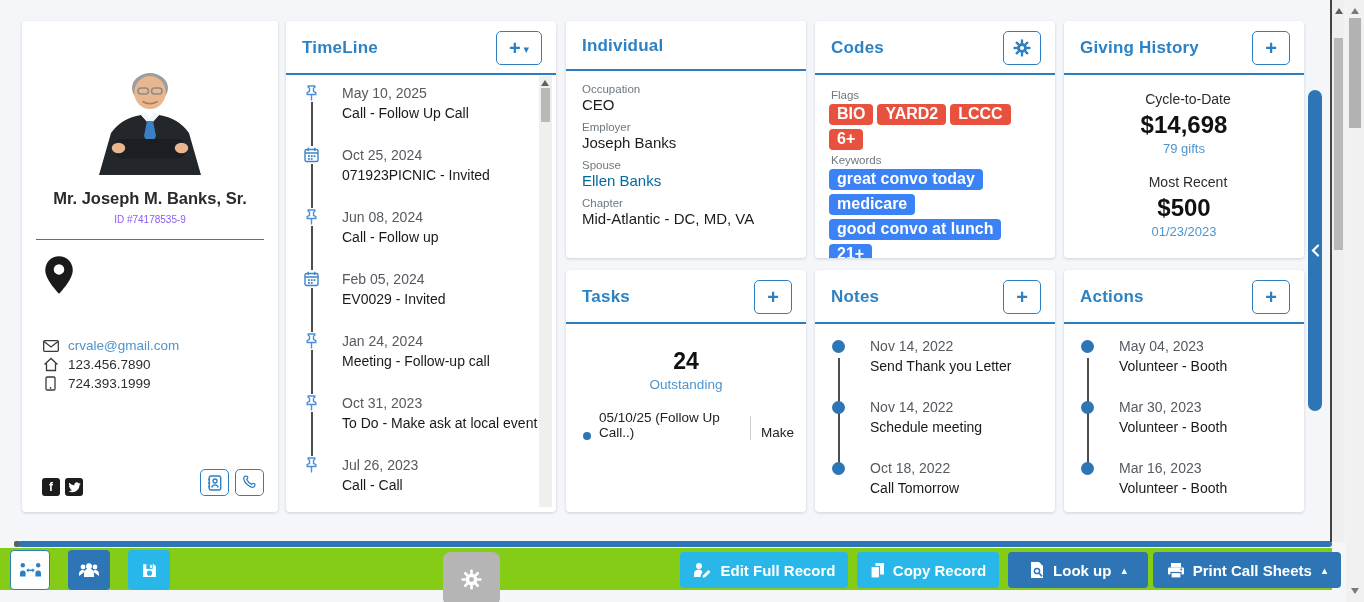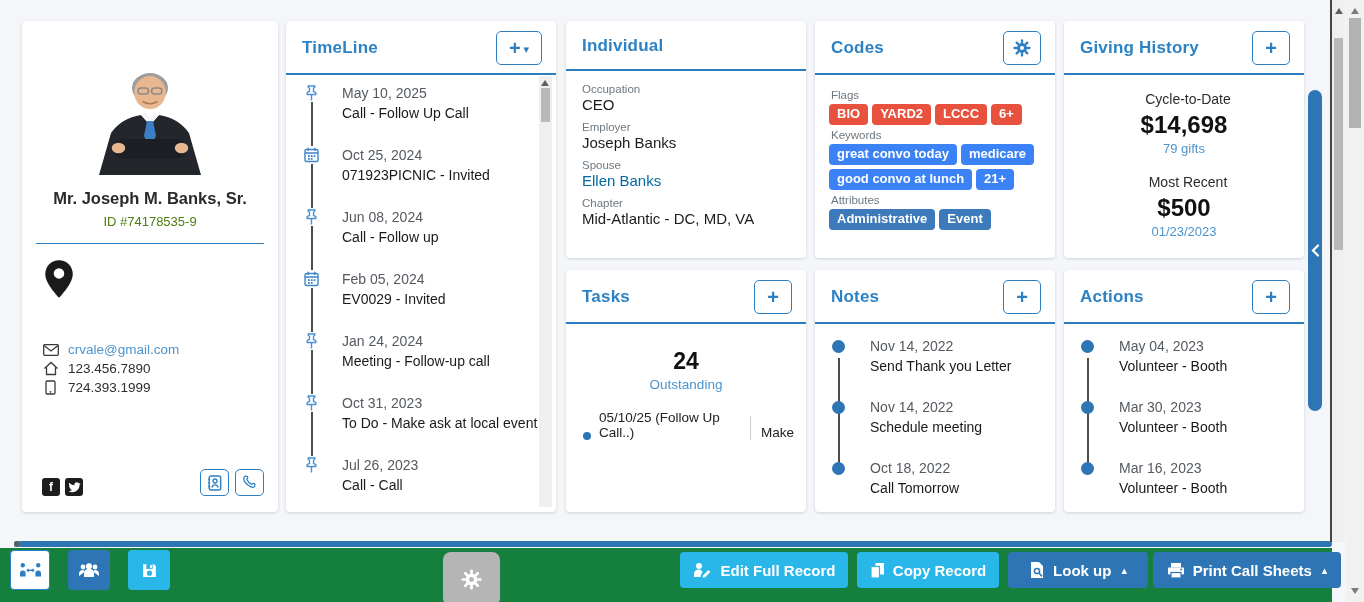--- a/index.html
+++ b/index.html
@@ -15,21 +15,21 @@
   .card-title { color:#2d82c4; font-size:17px; font-weight:bold; letter-spacing:.2px; }
   .head-btn { display:flex; align-items:center; justify-content:center; gap:3px;
               min-width:38px; height:34px; padding:0 8px; background:#fff;
               border:1px solid #2d7fc1; border-radius:5px; cursor:pointer;
               color:#2d7fc1; font-size:20px; font-weight:bold; line-height:1; }
   .head-btn .caret { font-size:11px; margin-top:3px; }
 
   
   .portrait-wrap { display:flex; justify-content:center; padding-top:34px; }
   .p-name { text-align:center; font-size:16.5px; font-weight:bold; color:#2a2a2a; margin-top:14px; }
-  .p-id { text-align:center; font-size:13px; color:#4d7c0f; margin-top:6px; }
+  .p-id { text-align:center; font-size:10px; color:#8b5cf6; margin-top:6px; }
   .p-div { border-top:1px solid #2b7cc0; margin:14px 14px 0 14px; }
   .pin-wrap { padding:16px 0 0 22px; }
   .contact { padding:40px 15px 0 20px; font-size:13.5px; }
   .c-row { display:flex; align-items:center; gap:9px; margin-bottom:4px; color:#2e2e2e; }
   .c-row .cicon { width:17px; display:flex; justify-content:center; }
   .email-link { color:#4e94cc; text-decoration:none; }
   .phone-ic svg { display:none; }
   .phone-ic.home .ic-home, .phone-ic.office .ic-office, .phone-ic.mobile .ic-mobile { display:block; }
   .social-row { position:absolute; left:0; right:0; bottom:16px; padding:0 14px 0 20px;
                 display:flex; align-items:flex-end; }
@@ -68,21 +68,21 @@
   
   .ind-body { padding:12px 16px; }
   .f-label { font-size:11.5px; color:#6e7880; margin-bottom:1px; }
   .f-value { font-size:15px; color:#1c1c1c; margin-bottom:8px; }
   .f-value.link { color:#0369a1; cursor:pointer; }
 
   
   .codes-body { padding:12px 14px; }
   .sec-label { font-size:11.5px; color:#6e7880; margin:2px 0 3px 2px; }
   .badges { display:flex; flex-wrap:wrap; gap:4px; margin-bottom:4px; }
-  .badge { color:#fff; font-size:13px; font-weight:bold; padding:2px 8px 3px;
+  .badge { color:#fff; font-size:16px; font-weight:bold; padding:2px 8px 3px;
            border-radius:4px; line-height:16px; }
   .badge.red { background:#e8513d; }
   .badge.cyan { background:#3b82f6; }
   .badge.blue { background:#3c7abc; }
 
   
   .giv-body { text-align:center; padding-top:16px; }
   .giv-label { font-size:14px; color:#2c2c2c;padding-left:8px; }
   .giv-amount { font-size:24px; font-weight:bold; color:#111; margin:4px 0 2px; }
   .giv-link { font-size:13px; color:#4e94cc; cursor:pointer; }
@@ -106,21 +106,21 @@
   .nd-dot { position:absolute; left:0; top:4px; width:13px; height:13px; border-radius:50%;
             background:#2e75b6; }
   .nd-date { font-size:14px; color:#545a60; line-height:20px; }
   .nd-text { font-size:14px; color:#191919; line-height:21px; }
 
   
   .hscroll { position:absolute; left:18px; top:541px; width:1314px; height:6px;
              background:#2e75b6; border-radius:3px; }
   .hscroll::before { content:""; position:absolute; left:-4px; top:0; width:6px; height:6px;
                      background:#5a5f66; border-radius:2px; }
-  .toolbar { position:absolute; left:0; top:548px; width:1332px; height:54px; background:#15803d; }
+  .toolbar { position:absolute; left:0; top:548px; width:1332px; height:42px; background:#84cc16; }
   .tb-btn { position:absolute; display:flex; align-items:center; justify-content:center; gap:8px;
             border:none; border-radius:4px; cursor:pointer; color:#fff;
             font-family:inherit; font-size:15px; font-weight:bold; }
   .tb-icon-btn { top:2px; height:40px; }
   .b-outline { background:#fff; border:1.5px solid #2d7fc1; }
   .b-steel { background:#2e75b6; }
   .b-cyan { background:#29b7ea; }
   .b-gray { background:#b5b5b5; border-radius:8px; }
   .tb-caret { font-size:11px; margin-left:2px; }
 

